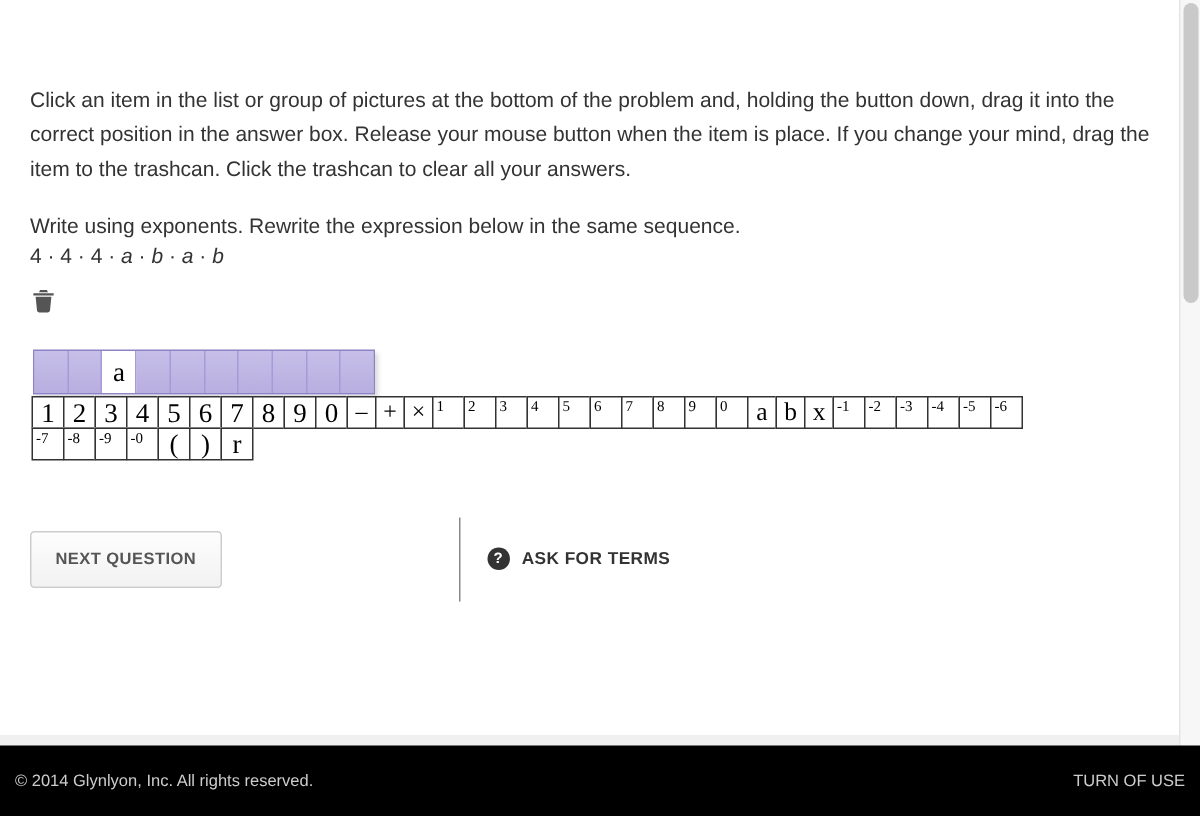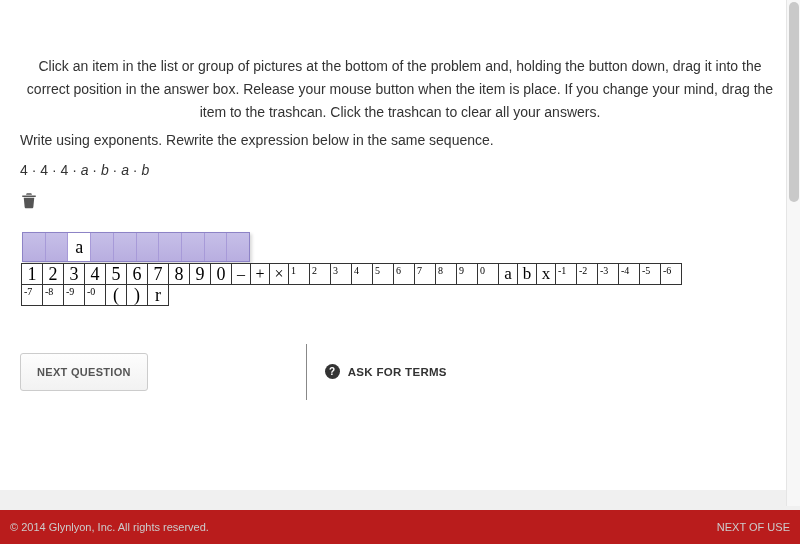--- a/index.html
+++ b/index.html
@@ -15,29 +15,28 @@
     background: #fff;
     width: 100%;
     min-height: 490px;
     padding: 0 20px;
   }
   .instructions {
     padding-top: 55px;
     font-size: 14px;
     line-height: 1.65;
     color: #333;
-    text-align: center;
   }
   .prompt {
-    margin-top: 8px;
+    margin-top: 18px;
     font-size: 14px;
     color: #333;
   }
   .expression {
-    margin-top: 14px;
+    margin-top: 4px;
     font-size: 14px;
     color: #333;
   }
   .expression .var { font-style: italic; }
   .trash {
     margin-top: 12px;
     width: 18px;
     height: 20px;
     color: #555;
     cursor: pointer;
@@ -131,22 +130,22 @@
   .help-ico {
     width: 15px; height: 15px; border-radius: 50%;
     background: #333; color: #fff; display:flex;
     align-items:center; justify-content:center; font-size:10px;
     font-weight: bold;
   }
   .spacer { flex: 1; }
   .footer {
     position: absolute;
     left: 0; right: 0; bottom: 0;
-    height: 34px;
-    background: #b91c1c;
+    height: 47px;
+    background: #000000;
     color: #ccc;
     font-size: 11px;
     display: flex;
     align-items: center;
     padding: 0 10px;
     justify-content: space-between;
   }
   .footer a { color: #ccc; text-decoration: none; cursor: pointer; }
   .scrollbar {
     position: absolute;
@@ -252,14 +251,14 @@
   </div>
 
 </div>
 
 <div class="scrollbar">
   <div class="scrollbar-thumb"></div>
 </div>
 
 <div class="footer">
   <span>© 2014 Glynlyon, Inc. All rights reserved.</span>
-  <a>NEXT OF USE</a>
+  <a>TURN OF USE</a>
 </div>
 
 </body></html>

